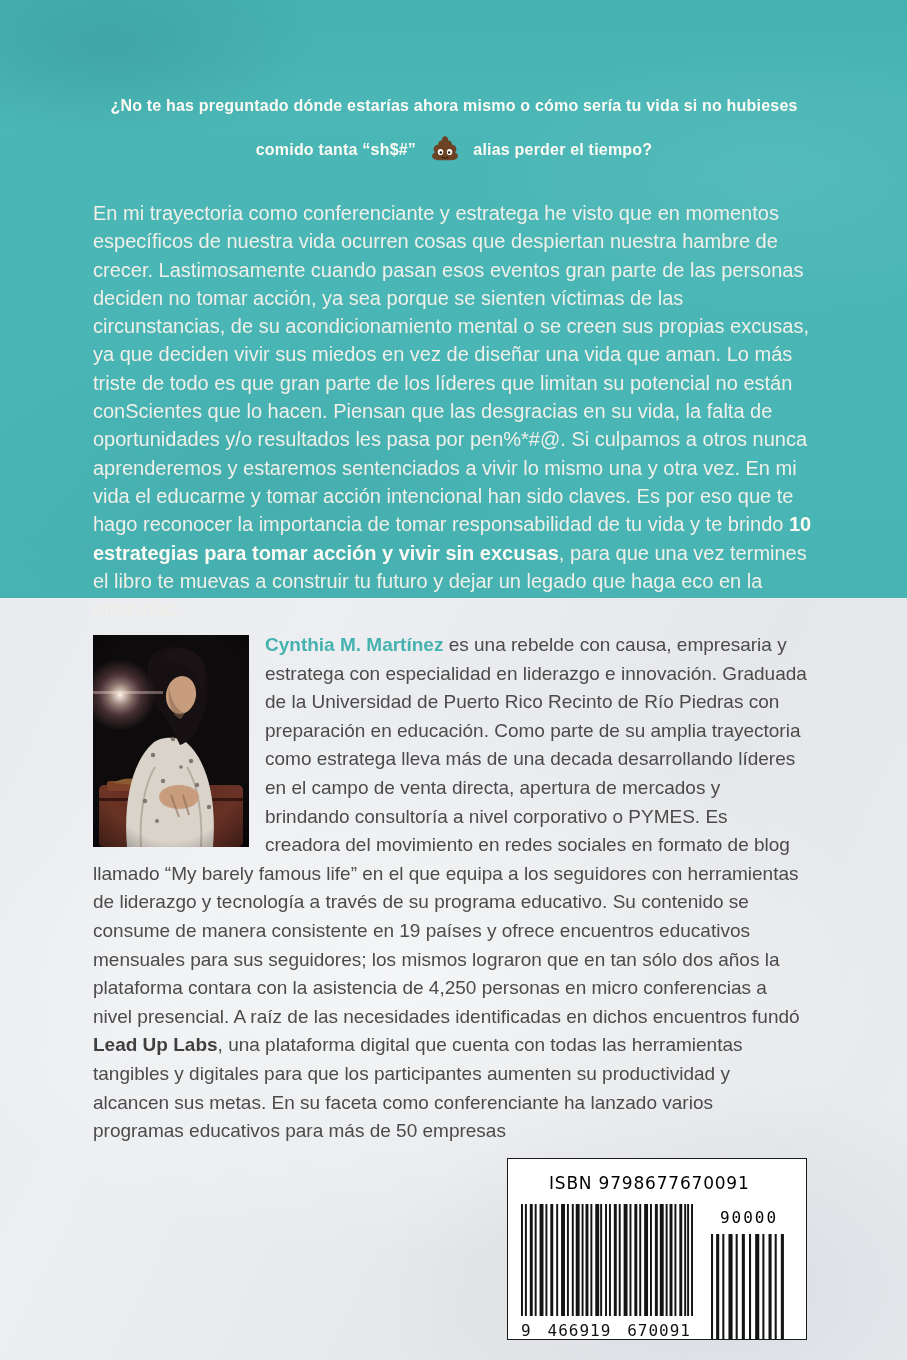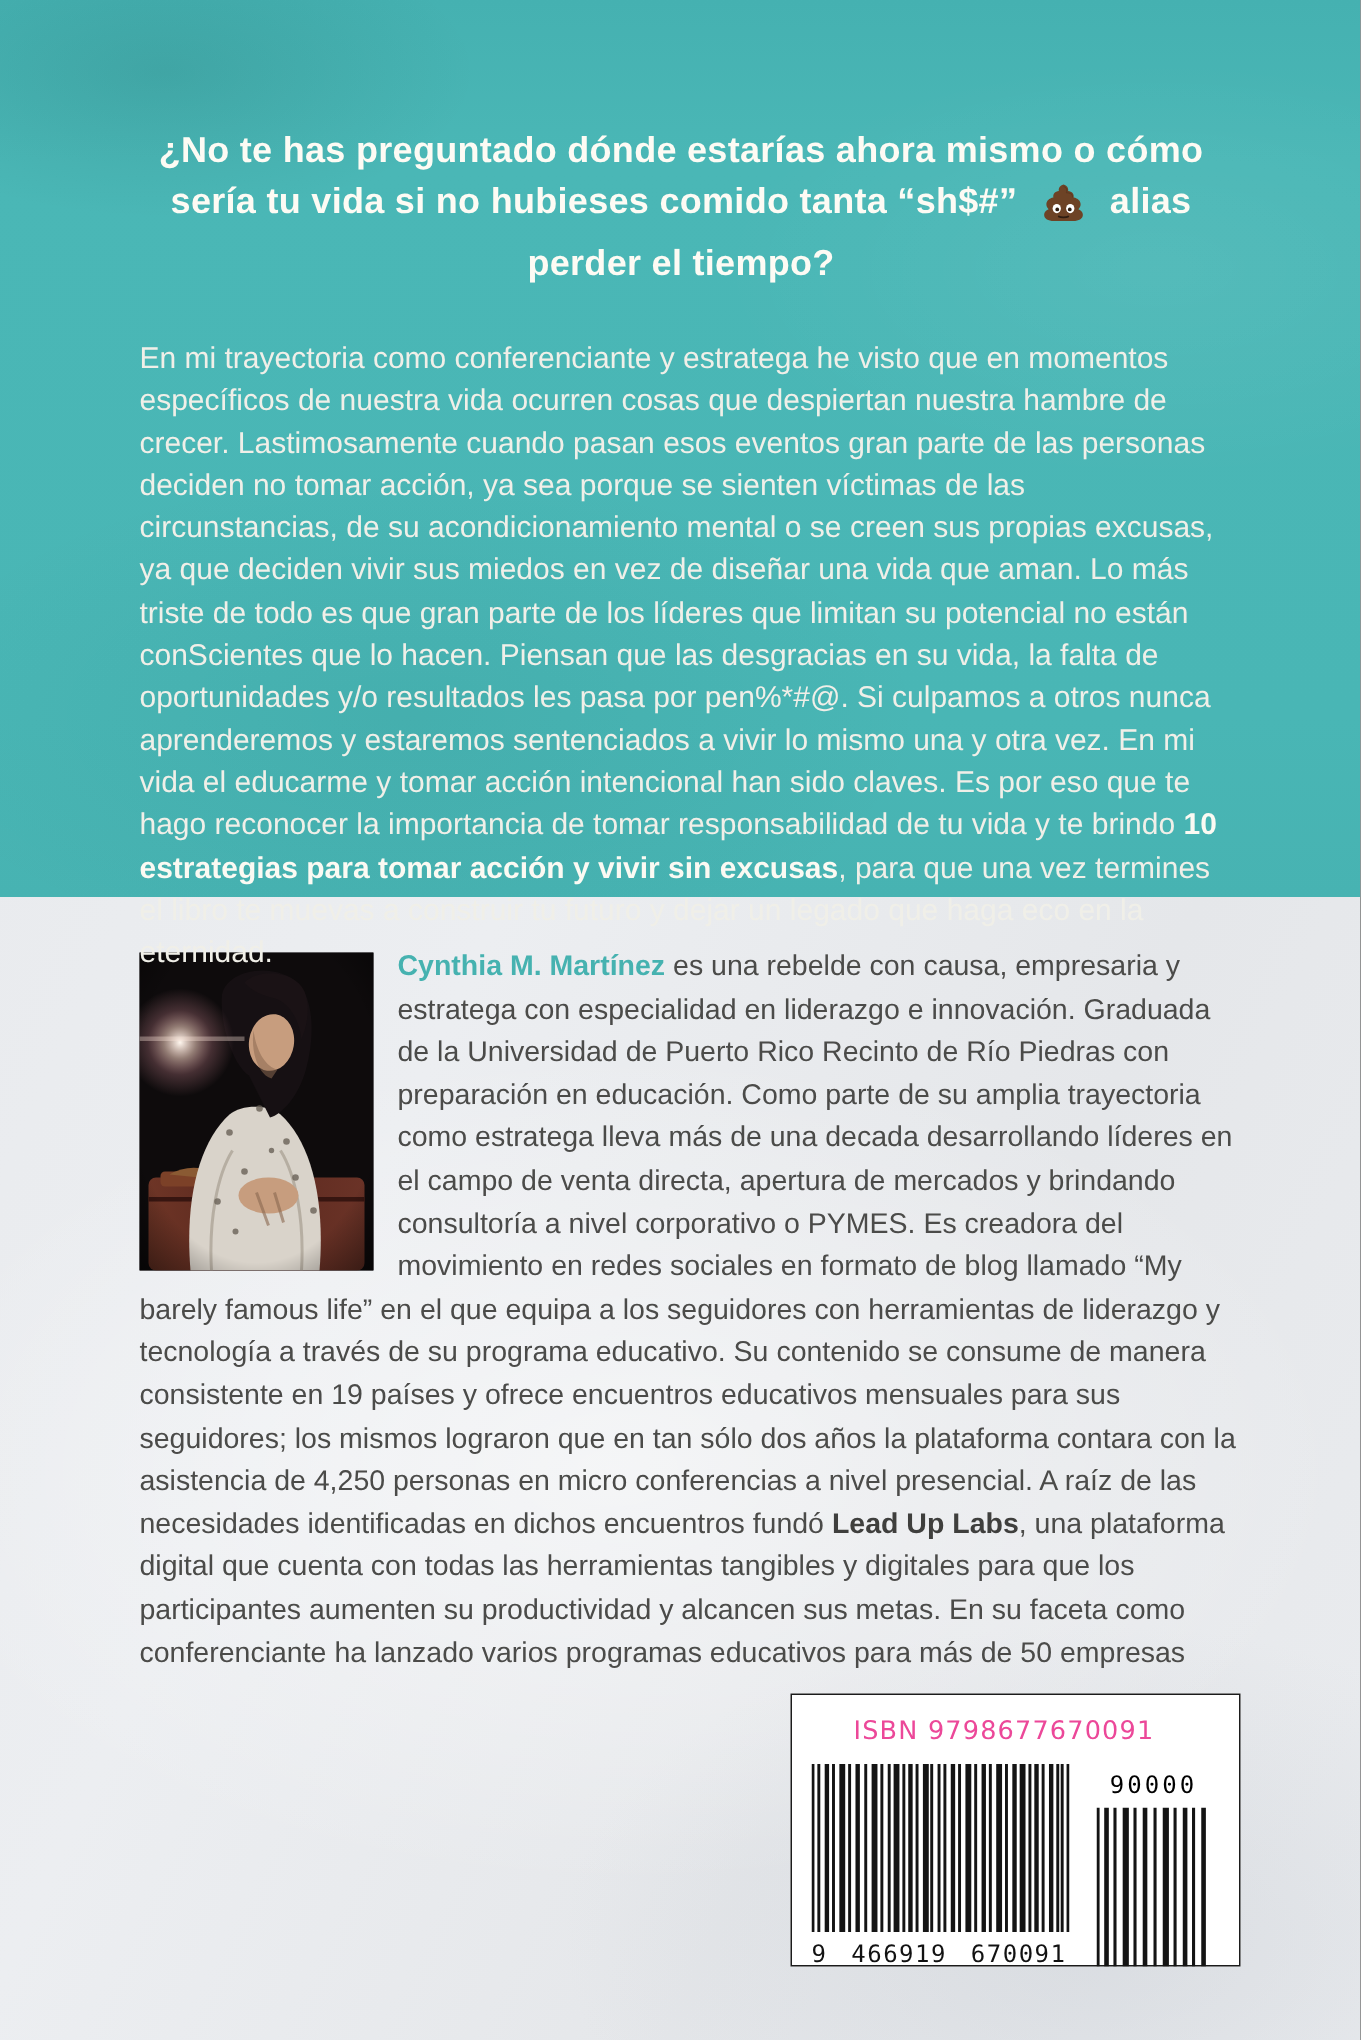--- a/index.html
+++ b/index.html
@@ -22,45 +22,45 @@
     padding:84px 92px 0 93px;
     background:
       radial-gradient(ellipse 300px 140px at 12% 8%, rgba(0,40,40,.10), rgba(0,40,40,0) 70%),
       radial-gradient(ellipse 420px 200px at 85% 30%, rgba(255,255,255,.06), rgba(255,255,255,0) 70%),
       radial-gradient(ellipse 500px 240px at 30% 80%, rgba(0,60,60,.06), rgba(0,60,60,0) 70%),
       linear-gradient(180deg,#45b1b1 0%, #4ab7b6 18%, #49b6b5 80%, #47b3b2 100%);
     color:#f1f0e9;
   }
   .headline{
     text-align:center;
-    font-size:24px;
+    font-size:16px;
     font-weight:700;
-    line-height:34px;
+    line-height:44px;
     letter-spacing:.2px;
     color:#fdfbf4;
-    margin:0 auto 32px auto;
+    margin:0 auto 20px auto;
     max-width:730px;
   }
   .poop-icon{
     display:inline-block;
     vertical-align:-7px;
     margin:0 9px;
   }
   .intro{
     font-size:20px;
     line-height:28.3px;
     font-weight:400;
     color:#f0efe8;
     text-align:left;
   }
   .intro strong{font-weight:700;color:#fbfaf3;}
   
   .bottom-section{
     box-sizing:border-box;
-    padding:33px 80px 0 93px;
+    padding:33px 100px 0 93px;
     color:#4b4b49;
   }
   .bio-text{
     font-size:19px;
     line-height:28.6px;
   }
   .bio-text strong{font-weight:700;color:#3f3f3d;}
   .clearfix::after{content:"";display:block;clear:both;}
   .author-name{
     font-weight:700;
@@ -79,21 +79,21 @@
     float:right;
     box-sizing:border-box;
     width:300px;height:182px;
     margin:10px 0 0 20px;
     background:#ffffff;
     border:1px solid #1b1b1b;
     padding:8px 13px 6px 13px;
   }
   .isbn-label{
     font-size:17px;
-    color:#ec4899;
+    color:#000000;
     letter-spacing:.8px;
     margin:2px 0 7px 28px;
     font-family:"DejaVu Sans","Liberation Sans",sans-serif;
   }
   .barcode-row{display:flex;align-items:flex-start;}
   .main-barcode{width:172px;}
   .main-barcode svg{display:block;}
   .digits-row{
     display:flex;
     justify-content:space-between;

